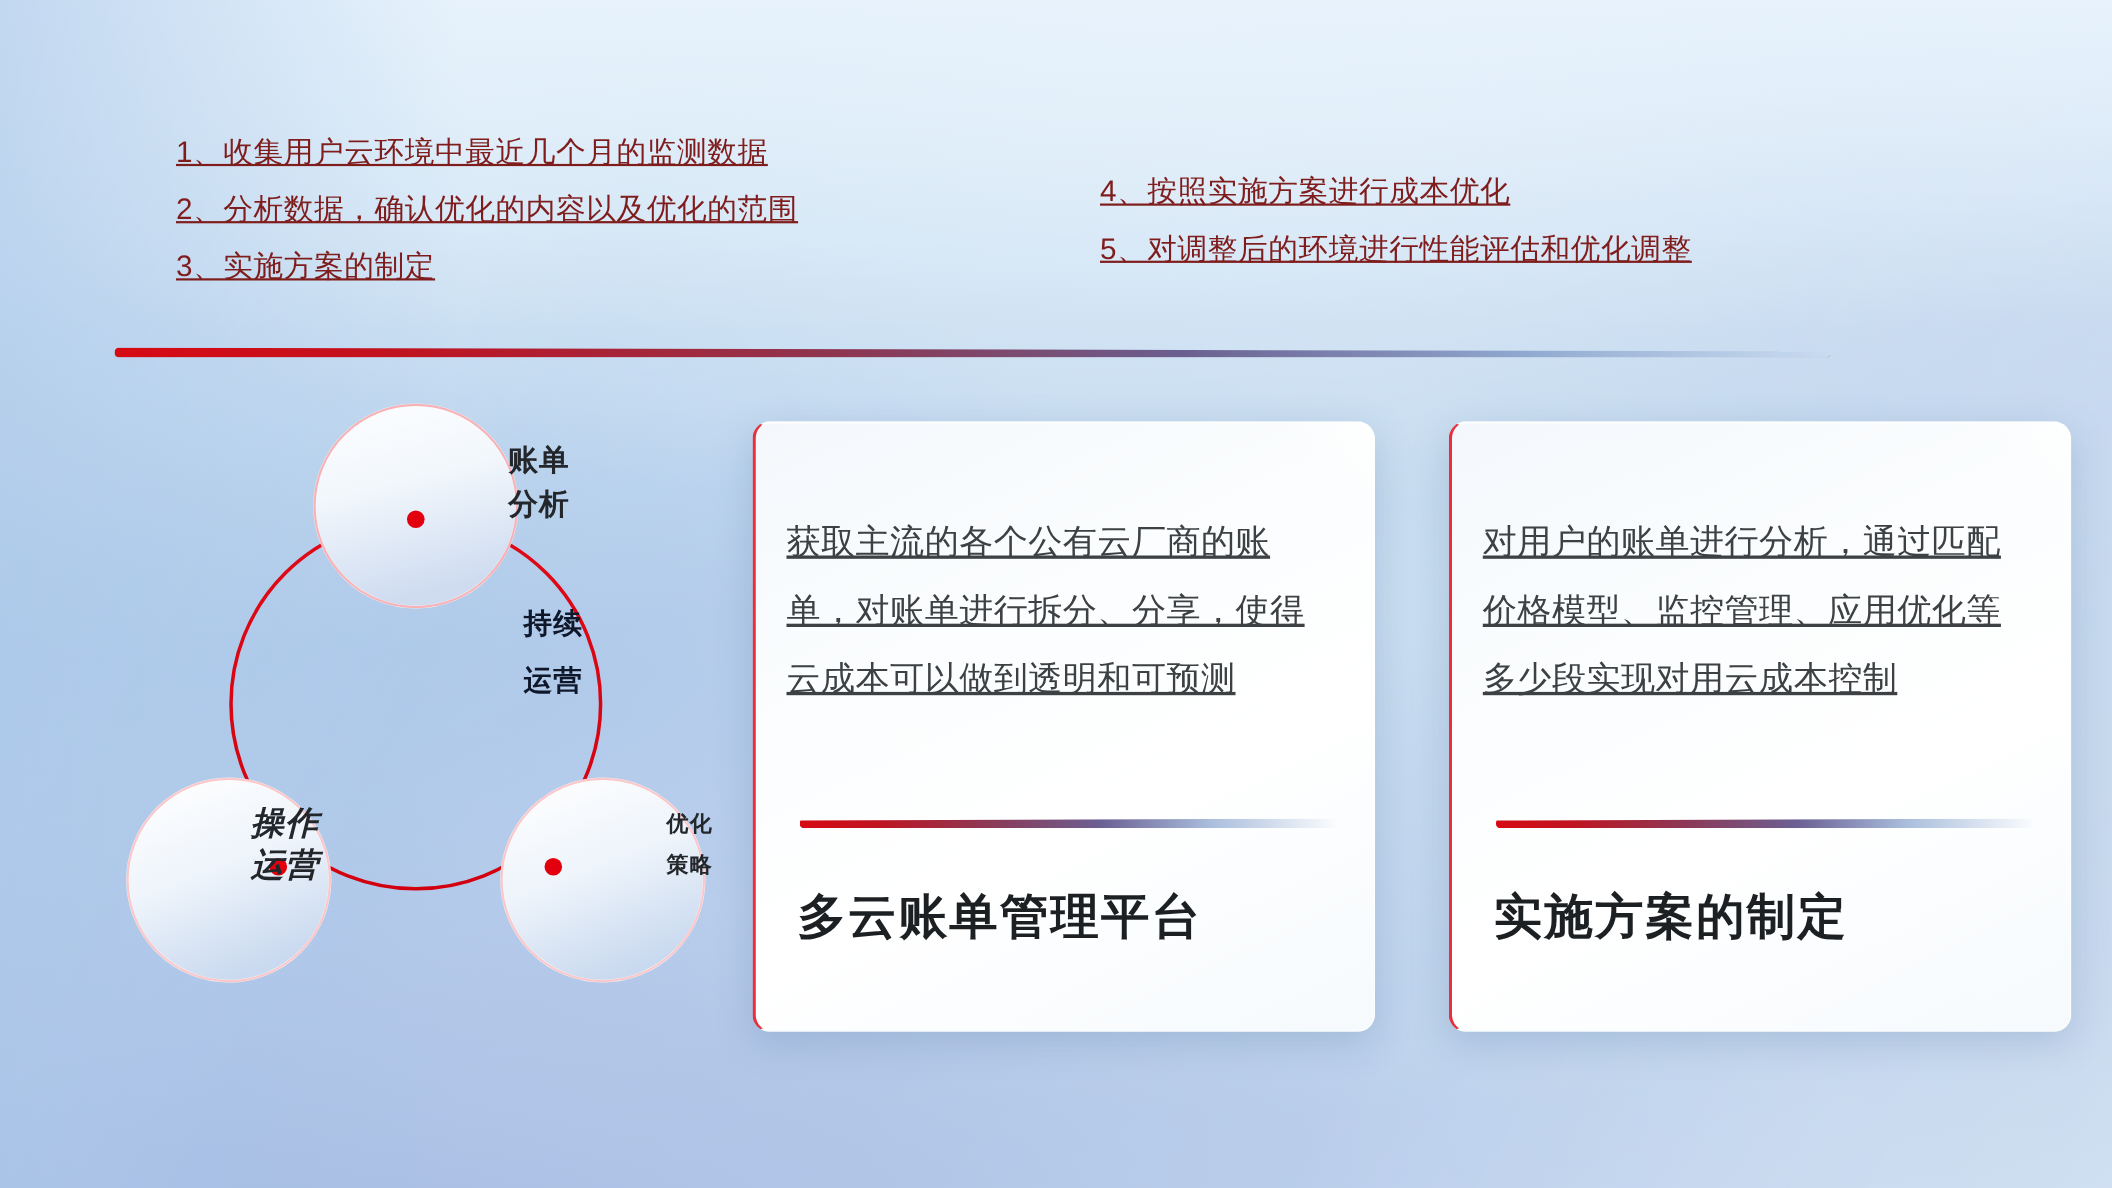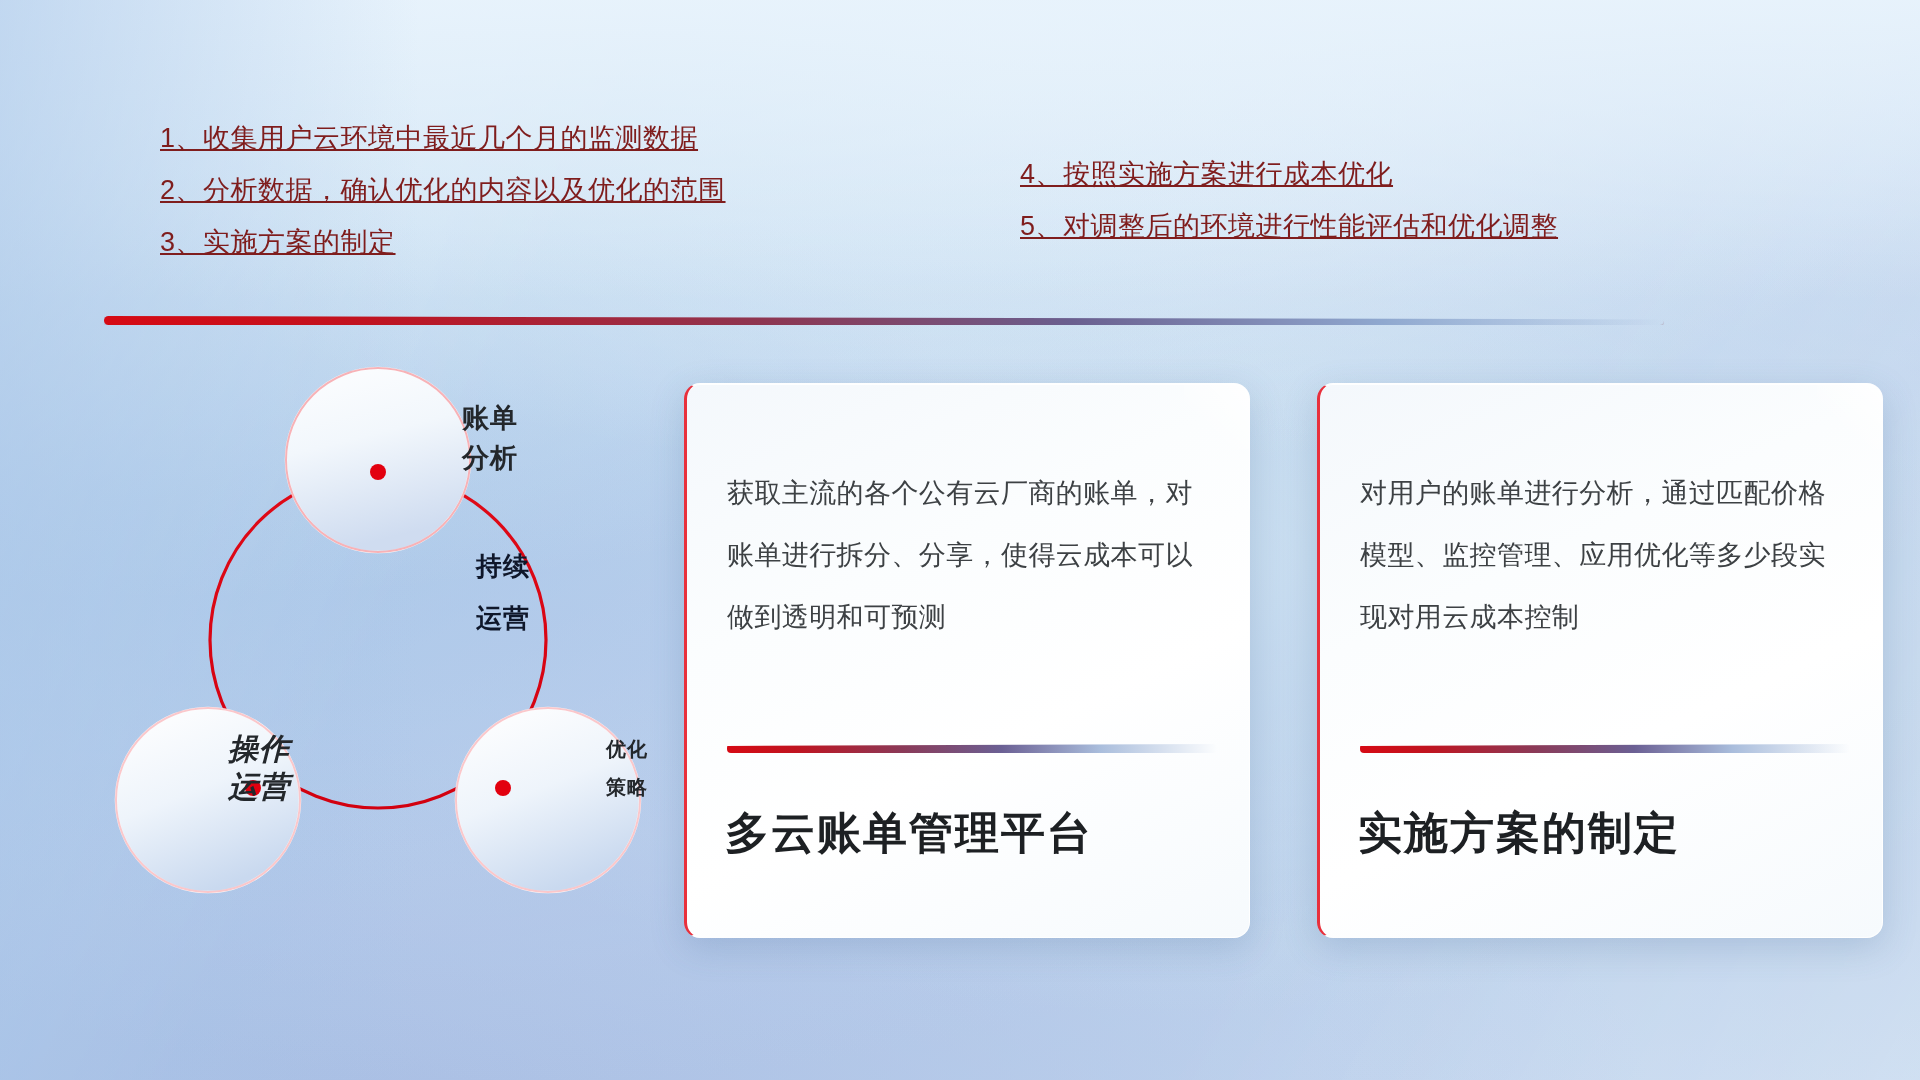--- a/index.html
+++ b/index.html
@@ -39,21 +39,21 @@
   }
   .bgleftwash{
     position:absolute; left:0; top:0; width:420px; height:100%;
     background:linear-gradient(90deg, rgba(163,194,231,.55) 0%, rgba(163,194,231,0) 100%);
   }
 
   
   .lists{ position:absolute; left:0; top:0; width:1920px; }
   .col{ position:absolute; }
   .col.left { left:160px; top:112px; }
-  .col.right{ left:1000px; top:148px;margin-left:20px; }
+  .col.right{ left:1000px; top:148px; }
   .bullet{
     font-size:27px;
     line-height:52px;
     color:#7f1d1d;
     letter-spacing:.5px;
     white-space:nowrap;
     text-decoration:underline;
   }
 
   
@@ -86,23 +86,24 @@
     border-radius:16px;
     background:linear-gradient(155deg,#f4f8fc 0%,#fbfdfe 34%,#ffffff 62%,#f6fafd 100%);
     border:1px solid rgba(255,255,255,.85);
     border-left:3px solid #e8303c;
     box-shadow:0 10px 34px rgba(70,105,150,.22), inset 0 1px 0 rgba(255,255,255,.9);
     overflow:hidden;
   }
   .card.c1{ left:684px; }
   .card.c2{ left:1297px;margin-left:20px; }
   .card .body{
-    position:absolute; left:40px; right:34px; top:78px;
-    font-size:27px; line-height:62px; color:#3d4144;
+    position:absolute; left:28px; right:34px; top:78px;
+    font-size:31px; line-height:62px; color:#3d4144;
     letter-spacing:.4px;
+    text-decoration:underline;
   }
   .card .rule{
     position:absolute; left:40px; top:360px; width:490px; height:9px;
     background:linear-gradient(90deg,#d60a14 0%,#c01420 14%,#8a3a58 36%,#6b6094 56%,#a9bddc 76%,rgba(235,242,250,0) 100%);
     clip-path:polygon(0 22%, 100% 0, 100% 100%, 0 100%);
     border-radius:4px;
   }
   .card .title{
     position:absolute; left:38px; right:20px; top:420px;
     font-size:44px; font-weight:bold; color:#1d2023;

